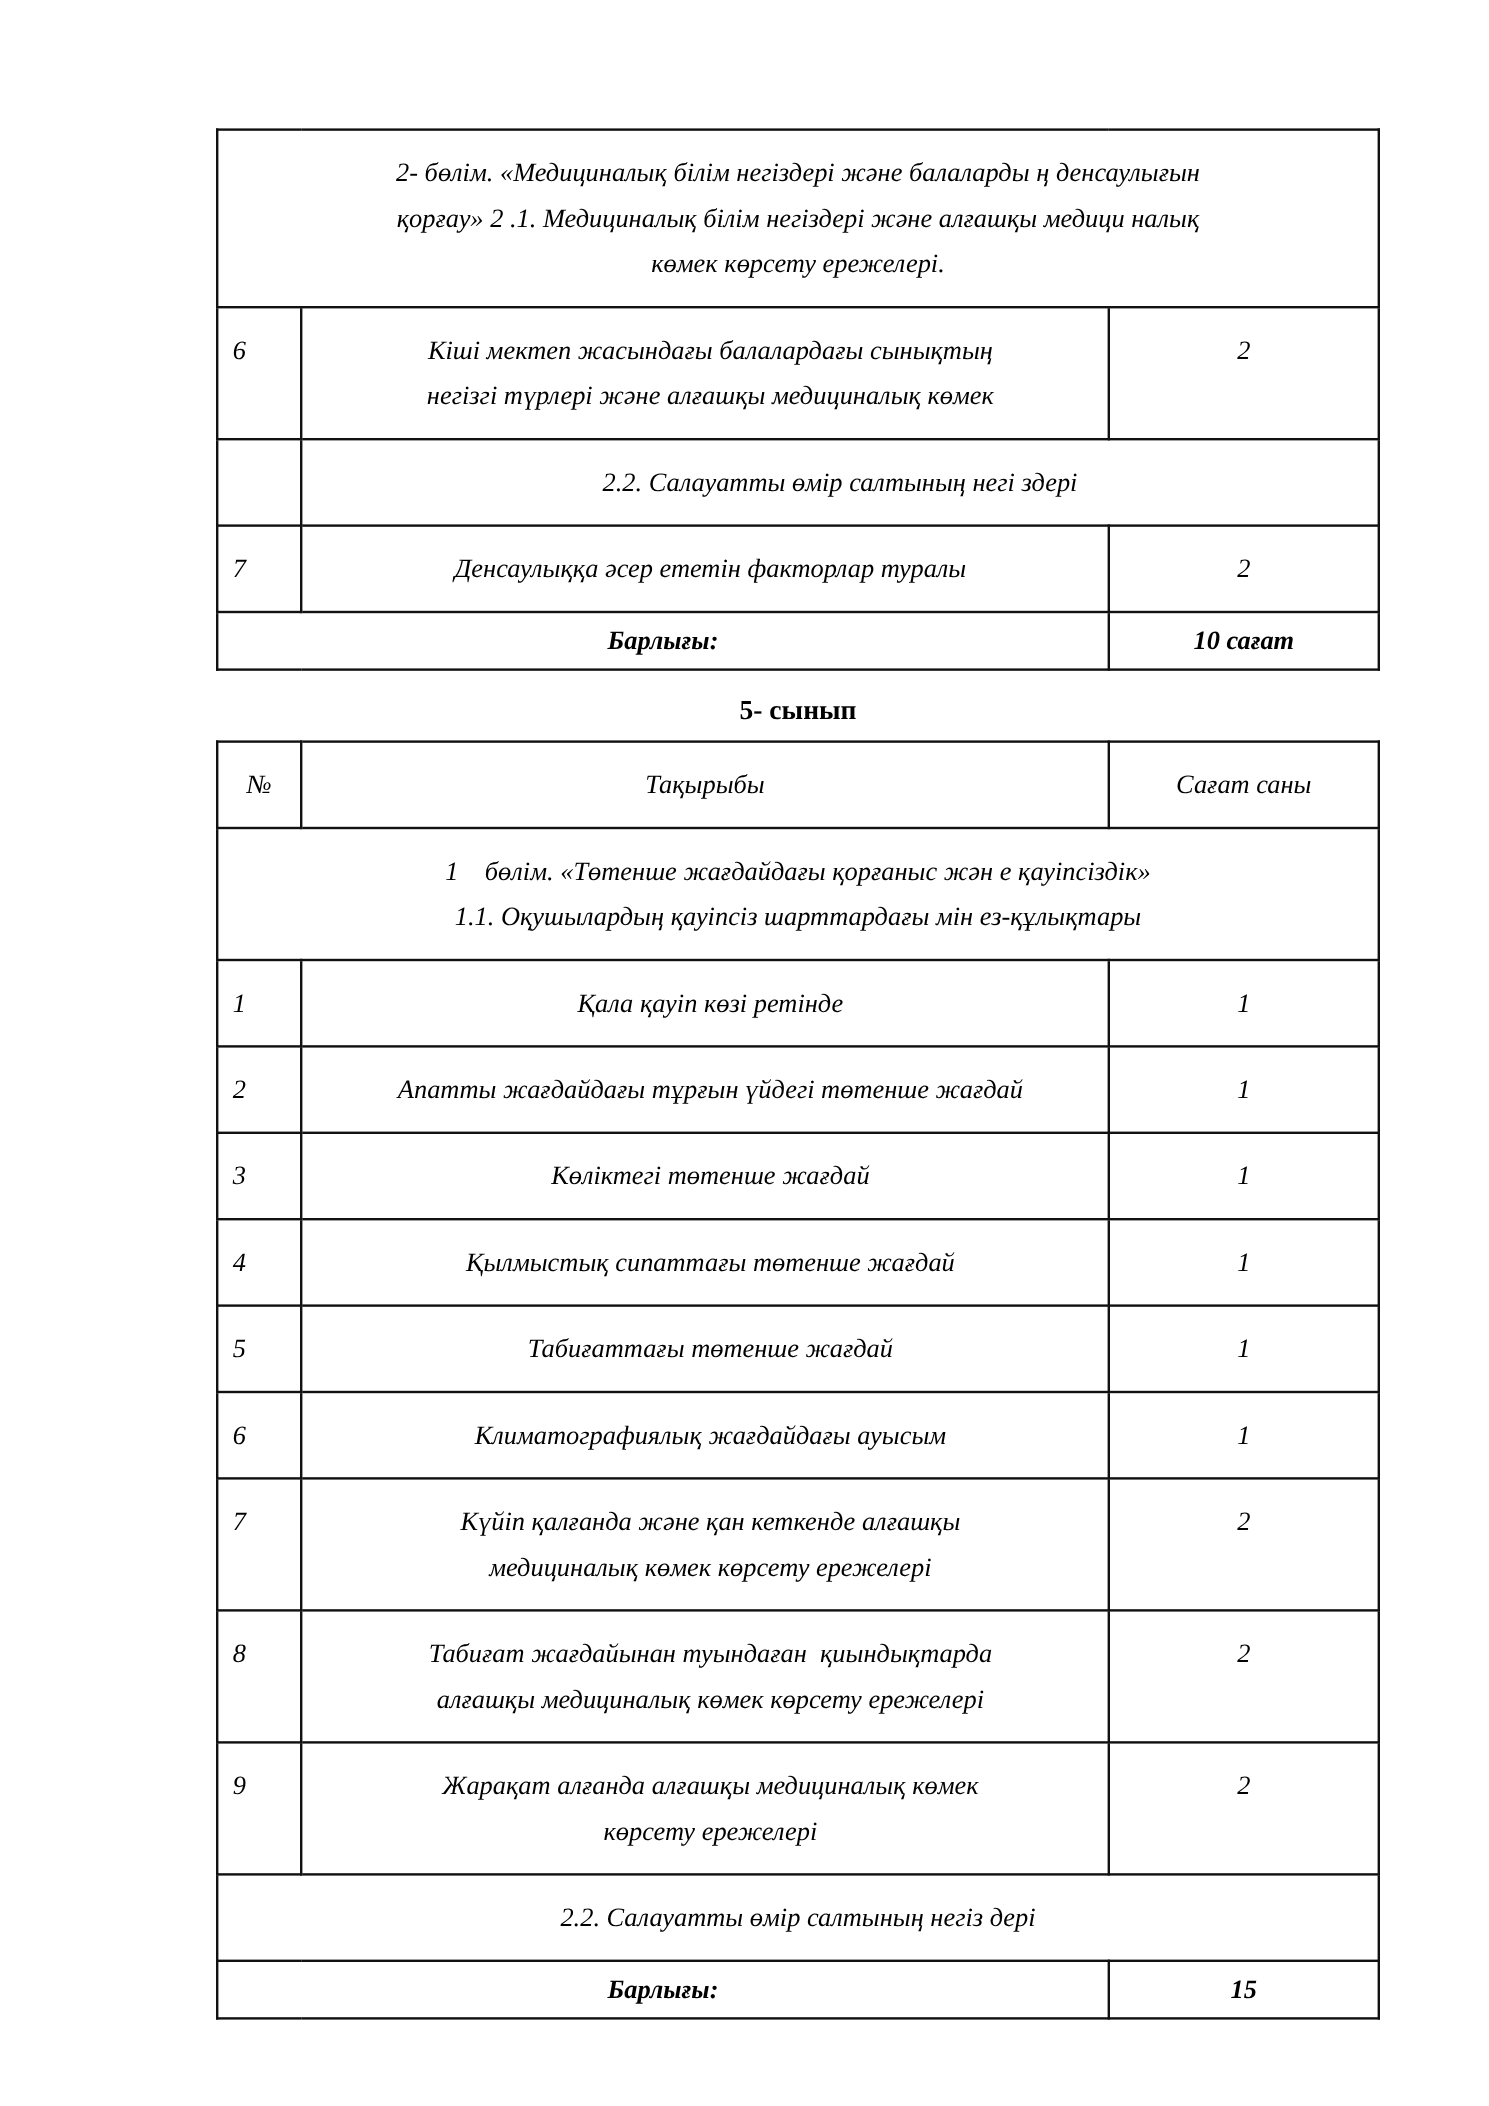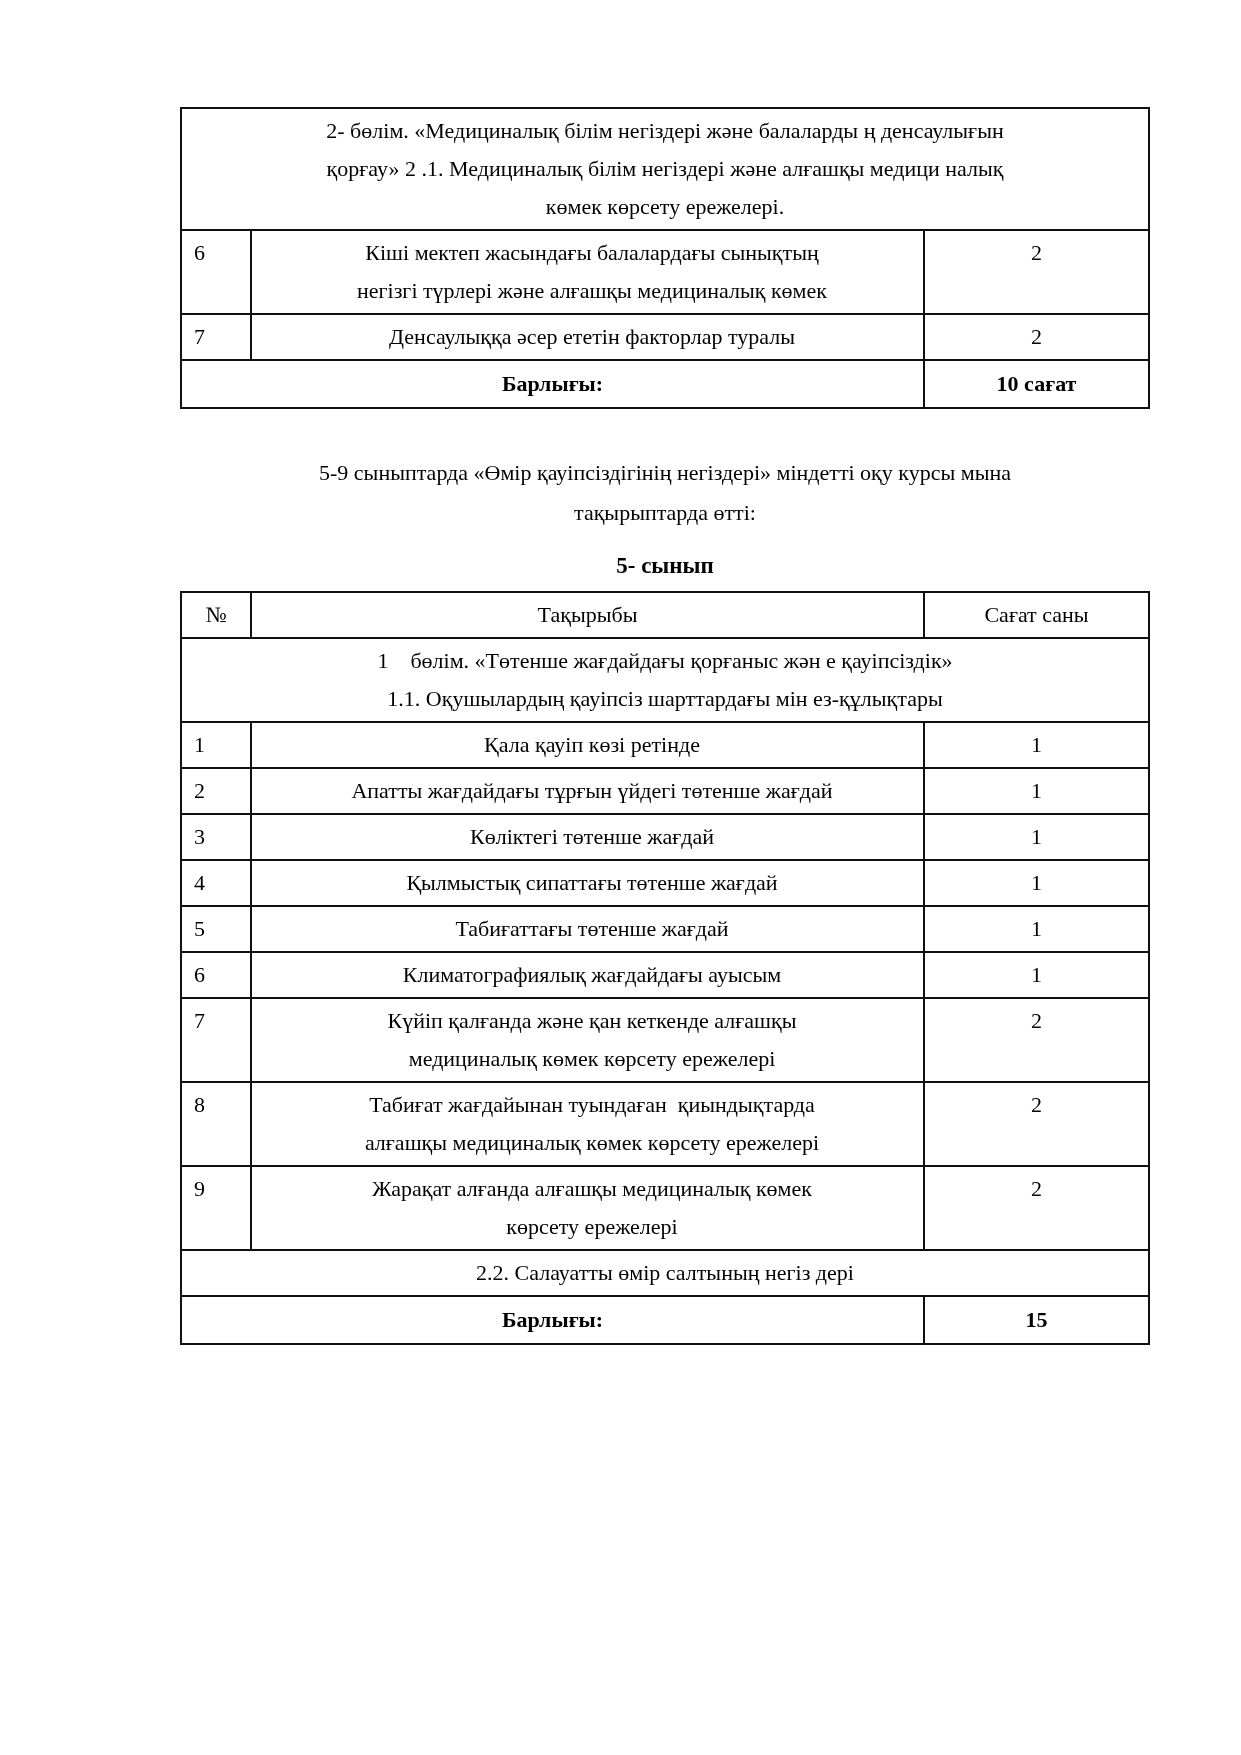--- a/index.html
+++ b/index.html
@@ -23,23 +23,24 @@
     top: 107px;
     width: 970px;
   }
   table.doc-table {
     border-collapse: collapse;
     width: 970px;
     table-layout: fixed;
   }
   .doc-table td {
     border: 2px solid #111111;
-    padding: 3px 6px;
+    padding: 16px 6px;
     vertical-align: top;
     line-height: 38px;
+    font-style: italic;
   }
   col.col-num   { width: 70px; }
   col.col-hours { width: 225px; }
   .pre    { white-space: pre-wrap; }
   .c      { text-align: center; }
   .l      { text-align: center; padding-left: 15px !important; }
   .numcell{ padding-left: 12px !important; }
   .bold   { font-weight: bold; }
   .section2 { padding-top: 6px !important; padding-bottom: 6px !important; line-height: 42px; }
   .totalrow td { line-height: 40px; padding-top: 3px; padding-bottom: 3px; }
@@ -75,33 +76,35 @@
 қорғау» 2 .1. Медициналық білім негіздері және алғашқы медици налық
 көмек көрсету ережелері.</td>
         </tr>
         <tr>
           <td class="numcell pre">6</td>
           <td class="l pre">Кіші мектеп жасындағы балалардағы сынықтың
 негізгі түрлері және алғашқы медициналық көмек</td>
           <td class="c">2</td>
         </tr>
         <tr>
+          <td class="numcell"></td>
+          <td colspan="2" class="c">2.2. Салауатты өмір салтының негі здері</td>
+        </tr>
+        <tr>
           <td class="numcell pre">7</td>
           <td class="l pre">Денсаулыққа әсер ететін факторлар туралы</td>
           <td class="c">2</td>
         </tr>
         <tr class="totalrow">
           <td colspan="2" class="c bold">Барлығы:</td>
           <td class="c bold">10 сағат</td>
         </tr>
       </tbody>
     </table>
 
-    <p class="center-par">5-9 сыныптарда «Өмір қауіпсіздігінің негіздері» міндетті оқу курсы мына
-тақырыптарда өтті:</p>
     <p class="grade-heading">5- сынып</p>
 
     <table class="doc-table">
       <colgroup>
           <col class="col-num">
           <col>
           <col class="col-hours">
         </colgroup>
       <tbody>
         <tr>

